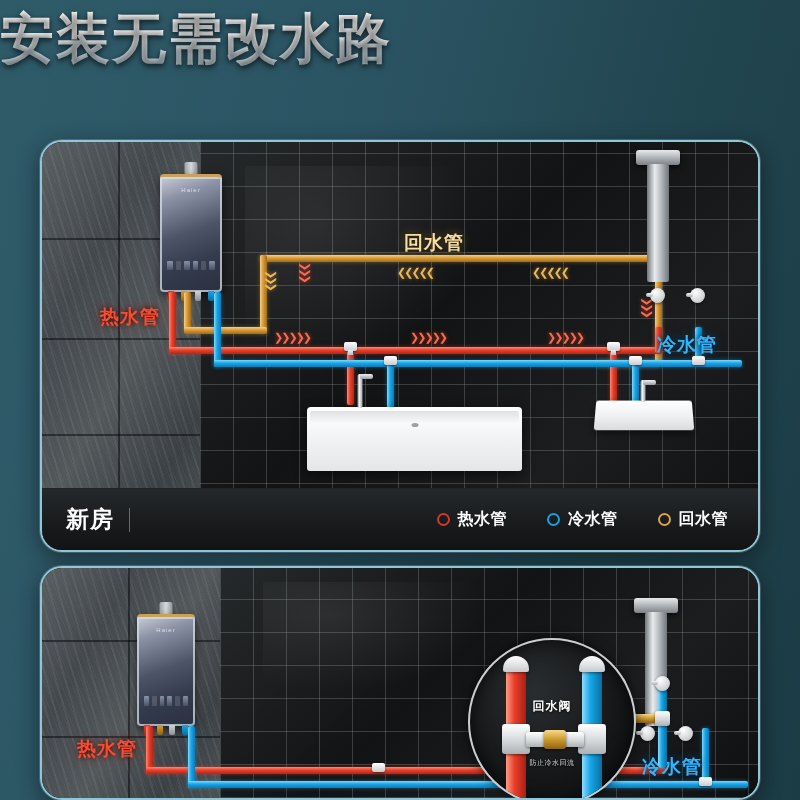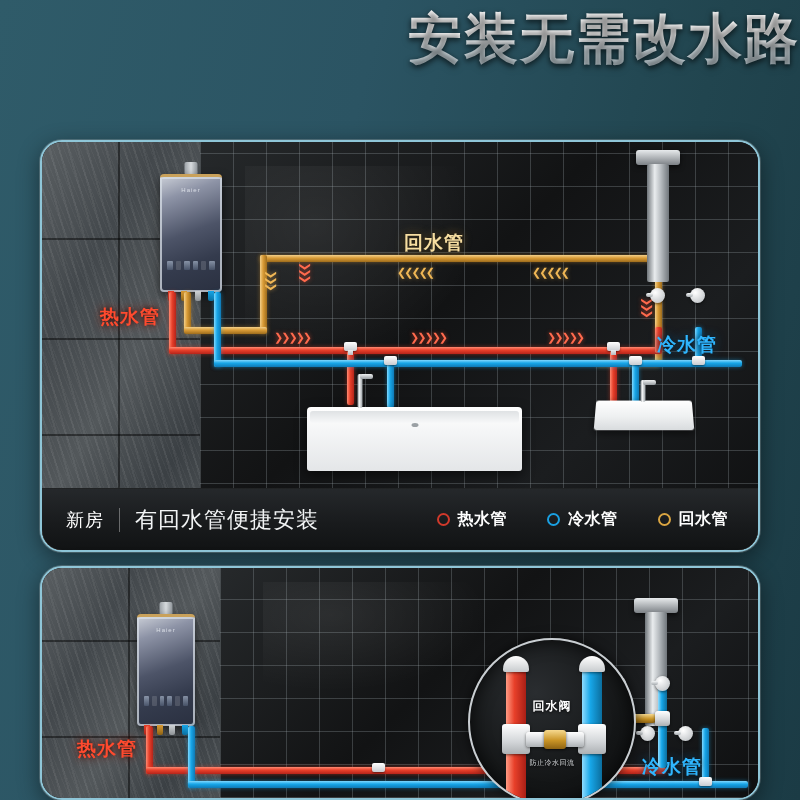--- a/index.html
+++ b/index.html
@@ -6,21 +6,21 @@
   html,body { width:800px; height:800px; overflow:hidden; }
   body {
     font-family:"Liberation Sans","DejaVu Sans",sans-serif;
     background:linear-gradient(105deg,#2f5b69 0%,#2b5463 38%,#21454f 72%,#1b3b45 100%);
     position:relative;
   }
 
   
   .headline{
     position:absolute; left:0; top:8px; width:800px;
-    text-align:right; z-index:30; user-select:none;
+    text-align:left; z-index:30; user-select:none;
   }
   .headline-line{
     font-size:54px; line-height:60px; font-weight:700;
     letter-spacing:2px;
     background:linear-gradient(180deg,#ffffff 0%,#ffffff 45%,#d2dde2 72%,#b7c6cd 100%);
     -webkit-background-clip:text; background-clip:text;
     -webkit-text-fill-color:transparent; color:#fff;
     text-shadow:0 2px 5px rgba(0,0,0,.45);
     filter:drop-shadow(0 2px 3px rgba(0,0,0,.35));
   }
@@ -208,21 +208,21 @@
   }
 
   
   .legendbar{
     position:absolute; left:0; right:0; bottom:0; height:62px;
     background:linear-gradient(180deg,#25282b 0%,#191b1d 55%,#111314 100%);
     display:flex; align-items:center;
     border-top:1px solid rgba(255,255,255,.07);
   }
   .lg-title{
-    color:#ffffff; font-size:18px; font-weight:400; letter-spacing:1px;
+    color:#ffffff; font-size:23px; font-weight:700; letter-spacing:1px;
     margin-left:24px;
   }
   .lg-sep{
     width:1px; height:24px; background:rgba(255,255,255,.35);
     margin:0 15px;
   }
   .lg-sub{ color:#f2f4f5; font-size:22px; letter-spacing:1px; font-weight:400; }
   .lg-items{ margin-left:auto; display:flex; align-items:center; gap:40px; margin-right:30px; }
   .lg-item{ display:flex; align-items:center; gap:8px; }
   .lg-ring{
@@ -376,21 +376,20 @@
 
     <div class="sink" style="left:553px; top:258px; width:98px; height:30px;"></div>
     <div class="faucet" style="left:594px; top:238px; width:14px; height:22px;">
       <div class="stem"></div>
         <div class="spout"></div>
     </div>
 
     <div class="legendbar">
       <span class="lg-title">新房</span>
       <span class="lg-sep"></span>
-      <span class="lg-sub">有回水管便捷安装</span>
       <span class="lg-items">
         <span class="lg-item">
           <span class="lg-ring" style="border-color:#d0392b;"></span>
           <span class="lg-text">热水管</span>
         </span>
         <span class="lg-item">
           <span class="lg-ring" style="border-color:#1a9fe0;"></span>
           <span class="lg-text">冷水管</span>
         </span>
         <span class="lg-item">

